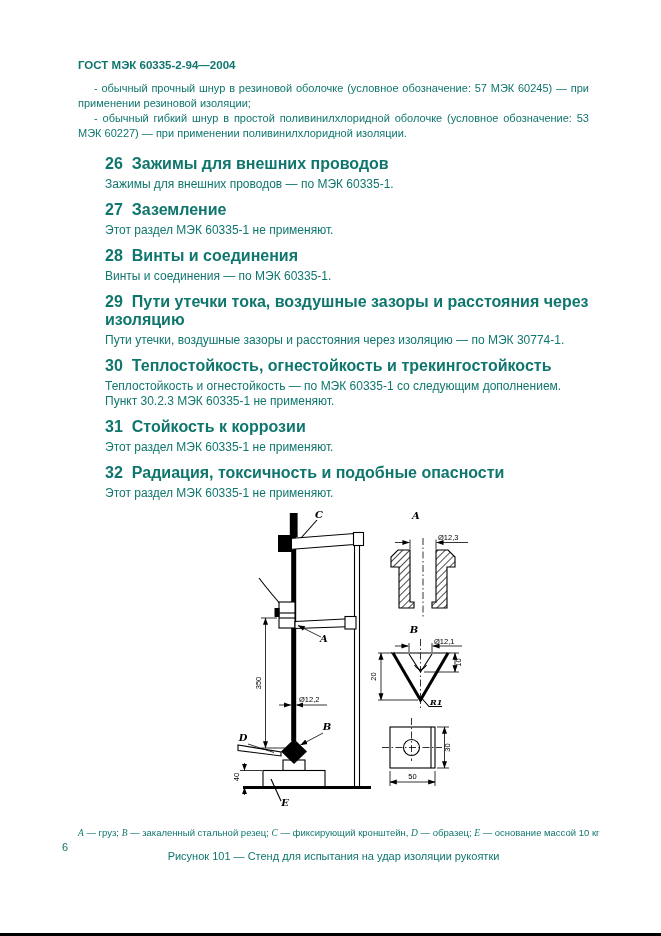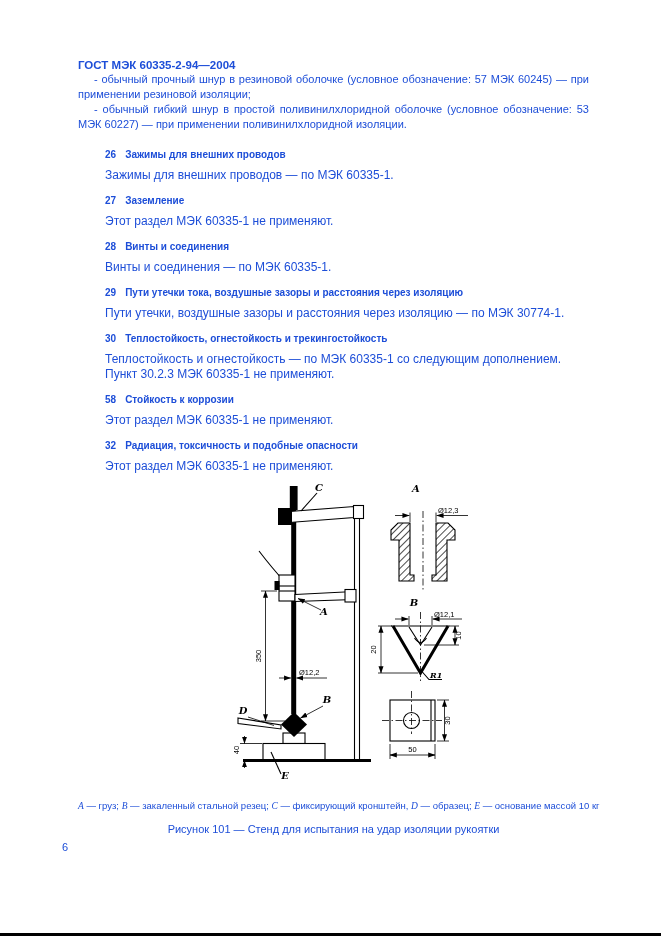--- a/index.html
+++ b/index.html
@@ -1,25 +1,25 @@
 <!DOCTYPE html>
 <html><head>
 <meta charset="utf-8">
 <style>
   html,body{margin:0;padding:0;background:#e8e8e8;}
-  .page{position:relative;width:661px;height:936px;background:#fff;color:#1d4ed8;
+  .page{position:relative;width:661px;height:936px;background:#fff;color:#0f766e;
         font-family:"Liberation Sans",sans-serif;overflow:hidden;margin:0 auto;}
   .page::after{content:"";position:absolute;left:0;right:0;bottom:0;height:3px;background:#000;}
   .content{position:absolute;left:78px;top:58px;width:511px;}
   .doc-code{font-weight:bold;font-size:11.5px;line-height:14px;}
-  .intro{}
+  .intro{margin-top:9px;}
   .intro p{margin:0;font-size:11px;line-height:15px;text-align:justify;text-indent:16px;}
   .sections{margin-top:14px;}
   .section{margin-top:9px;}
-  .sec-h{margin:0 0 4px 27px;font-size:10px;line-height:18px;font-weight:bold;}
+  .sec-h{margin:0 0 4px 27px;font-size:16px;line-height:18px;font-weight:bold;}
   .sec-h .num{margin-right:9px;}
   .section p{margin:0;font-size:12px;line-height:15px;text-indent:27px;text-align:justify;}
   .figure{margin-top:4px;}
   .figure svg{display:block;margin-left:150px;}
   .fig-caption{margin-top:8px;font-size:9.5px;line-height:12px;text-align:center;white-space:nowrap;}
   .fig-caption i{font-family:"Liberation Serif",serif;font-style:italic;}
   .fig-title{margin-top:11px;font-size:11px;text-align:center;}
   .page-number{position:absolute;left:62px;top:841px;font-size:11px;}
   
   .ln{stroke:#000;stroke-width:1.1;fill:none;}
@@ -68,21 +68,21 @@
         <p>Пути утечки, воздушные зазоры и расстояния через изоляцию — по МЭК 30774-1.</p>
       </div>
 
       <div class="section">
         <h2 class="sec-h"><span class="num">30</span><span>Теплостойкость, огнестойкость и трекингостойкость</span></h2>
         <p>Теплостойкость и огнестойкость — по МЭК 60335-1 со следующим дополнением.</p>
         <p>Пункт 30.2.3 МЭК 60335-1 не применяют.</p>
       </div>
 
       <div class="section">
-        <h2 class="sec-h"><span class="num">58</span><span>Стойкость к коррозии</span></h2>
+        <h2 class="sec-h"><span class="num">31</span><span>Стойкость к коррозии</span></h2>
         <p>Этот раздел МЭК 60335-1 не применяют.</p>
       </div>
 
       <div class="section">
         <h2 class="sec-h"><span class="num">32</span><span>Радиация, токсичность и подобные опасности</span></h2>
         <p>Этот раздел МЭК 60335-1 не применяют.</p>
       </div>
     </div>
 
     <div class="figure">

